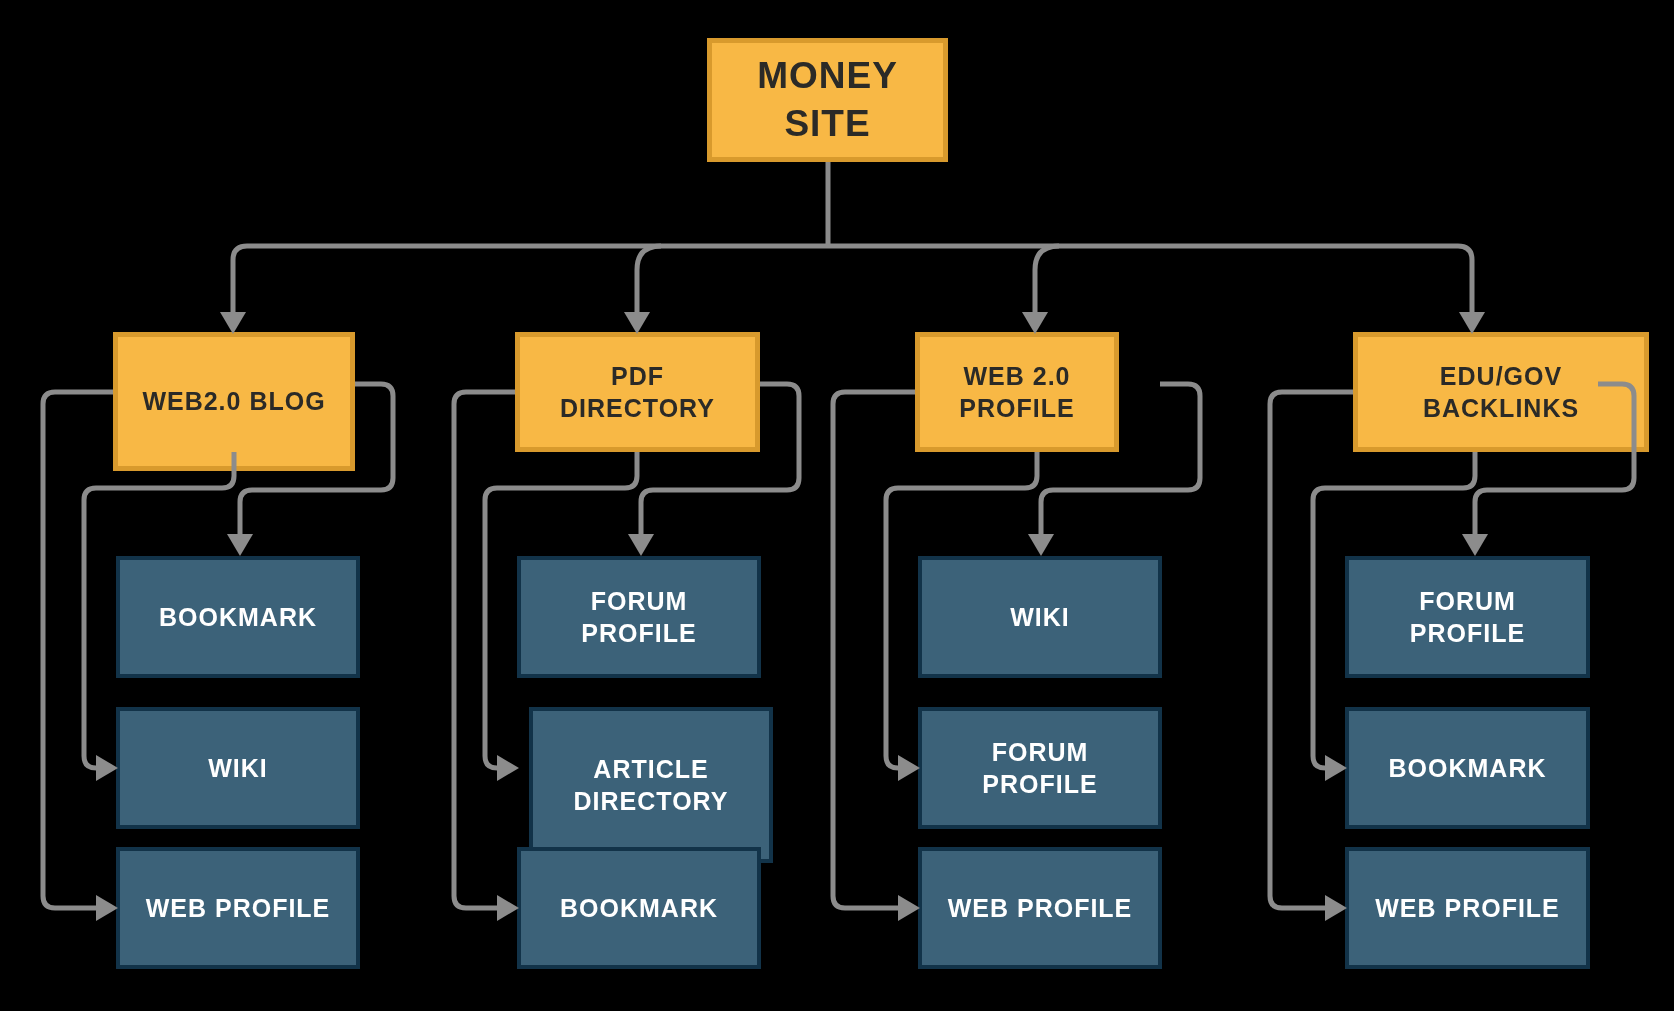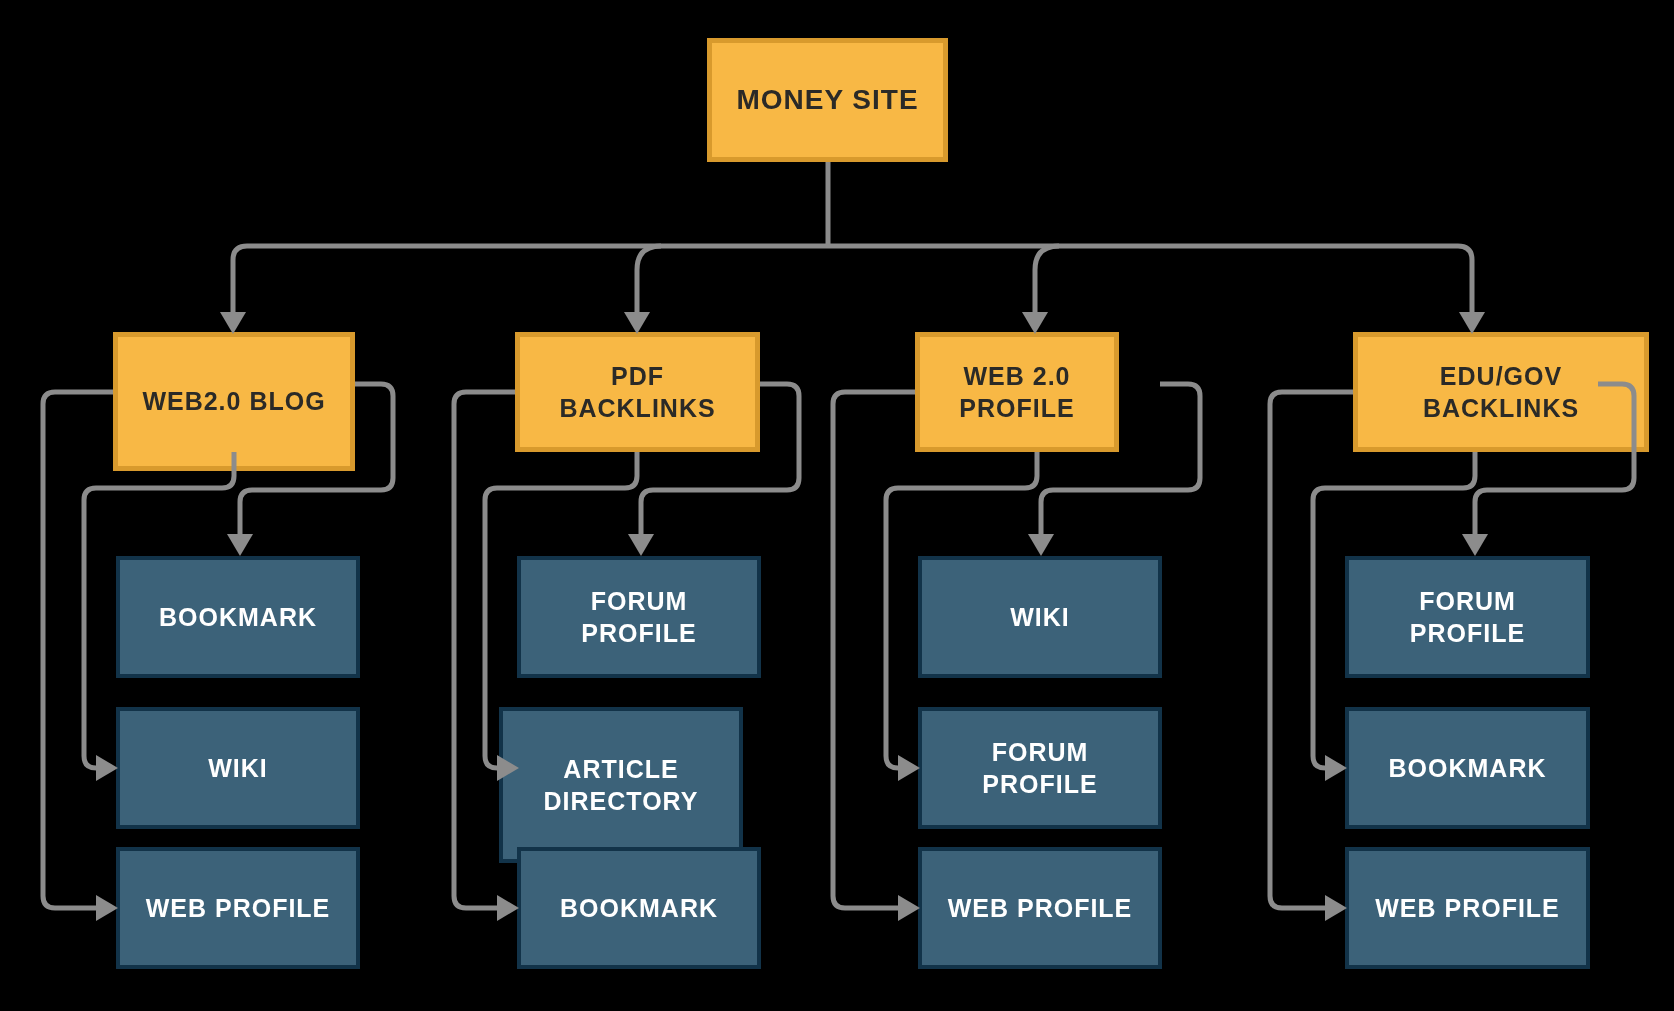--- a/index.html
+++ b/index.html
@@ -19,21 +19,21 @@
     font-weight:700;
     letter-spacing:1px;
     line-height:1.3;
   }
   .node.parent{
     background:var(--parent-fill,#F8B845);
     border:5px solid var(--parent-border,#D89A2D);
     color:var(--parent-text,#2B2A27);
     font-size:25px;
   }
-  .node.root{font-size:28px;}
+  .node.root{font-size:37px;}
   .node.child{
     background:var(--child-fill,#3C6279);
     border:4px solid var(--child-border,#123349);
     color:var(--child-text,#FFFFFF);
     font-size:25px;
   }
   svg.connectors{
     position:absolute;left:0;top:0;
     pointer-events:none;
   }
@@ -46,33 +46,33 @@
 </style>
 </head>
 <body>
 
 <div class="stage">
 
   <div class="node parent root" style="left:707px;top:38px;width:241px;height:124px;">MONEY SITE</div>
 
   <div class="node parent" style="left:113px;top:332px;width:242px;height:139px;">WEB2.0 BLOG</div>
   <div class="node parent" style="left:515px;top:332px;width:245px;height:120px;">PDF
-BACKLINKS</div>
+DIRECTORY</div>
   <div class="node parent" style="left:915px;top:332px;width:204px;height:120px;">WEB 2.0
 PROFILE</div>
   <div class="node parent" style="left:1353px;top:332px;width:296px;height:120px;">EDU/GOV
 BACKLINKS</div>
 
   <div class="node child" style="left:116px;top:556px;width:244px;height:122px;">BOOKMARK</div>
   <div class="node child" style="left:116px;top:707px;width:244px;height:122px;">WIKI</div>
   <div class="node child" style="left:116px;top:847px;width:244px;height:122px;">WEB PROFILE</div>
 
   <div class="node child" style="left:517px;top:556px;width:244px;height:122px;">FORUM
 PROFILE</div>
-  <div class="node child" style="left:499px;top:707px;width:244px;height:156px;text-align:center;">ARTICLE
+  <div class="node child" style="left:529px;top:707px;width:244px;height:156px;text-align:center;">ARTICLE
 DIRECTORY</div>
   <div class="node child" style="left:517px;top:847px;width:244px;height:122px;">BOOKMARK</div>
 
   <div class="node child" style="left:918px;top:556px;width:244px;height:122px;">WIKI</div>
   <div class="node child" style="left:918px;top:707px;width:244px;height:122px;">FORUM
 PROFILE</div>
   <div class="node child" style="left:918px;top:847px;width:244px;height:122px;">WEB PROFILE</div>
 
   <div class="node child" style="left:1345px;top:556px;width:245px;height:122px;">FORUM
 PROFILE</div>

